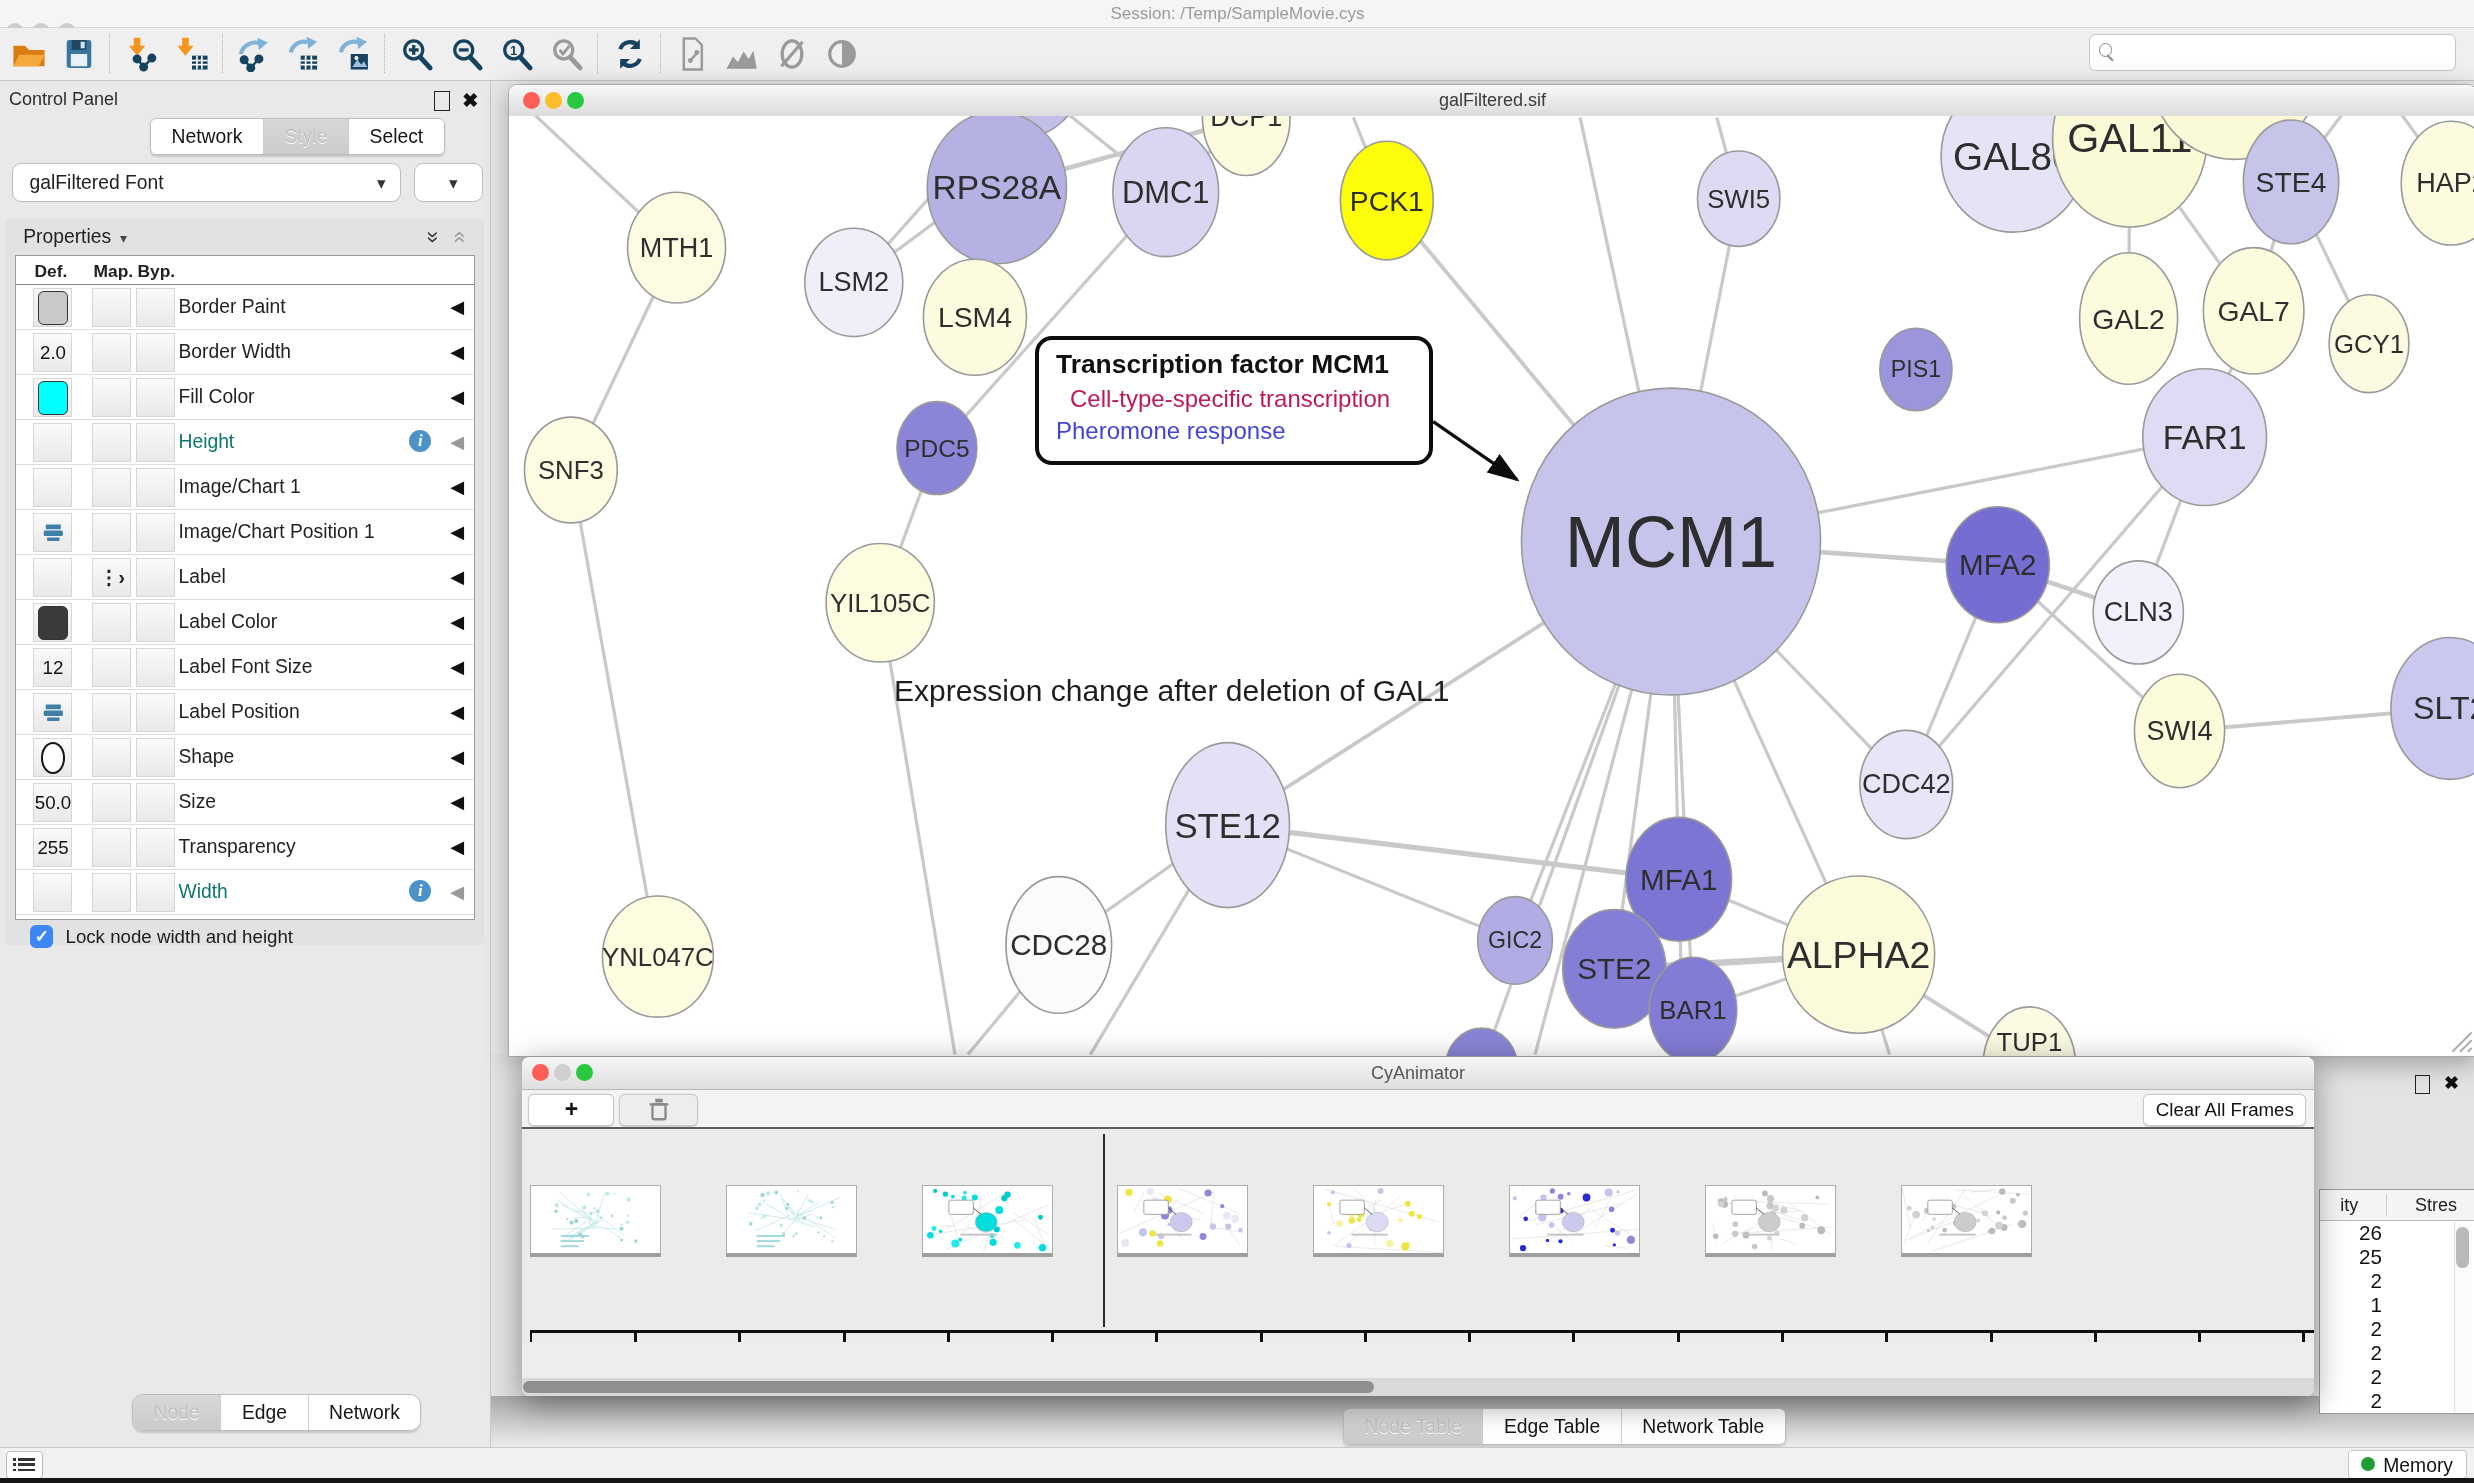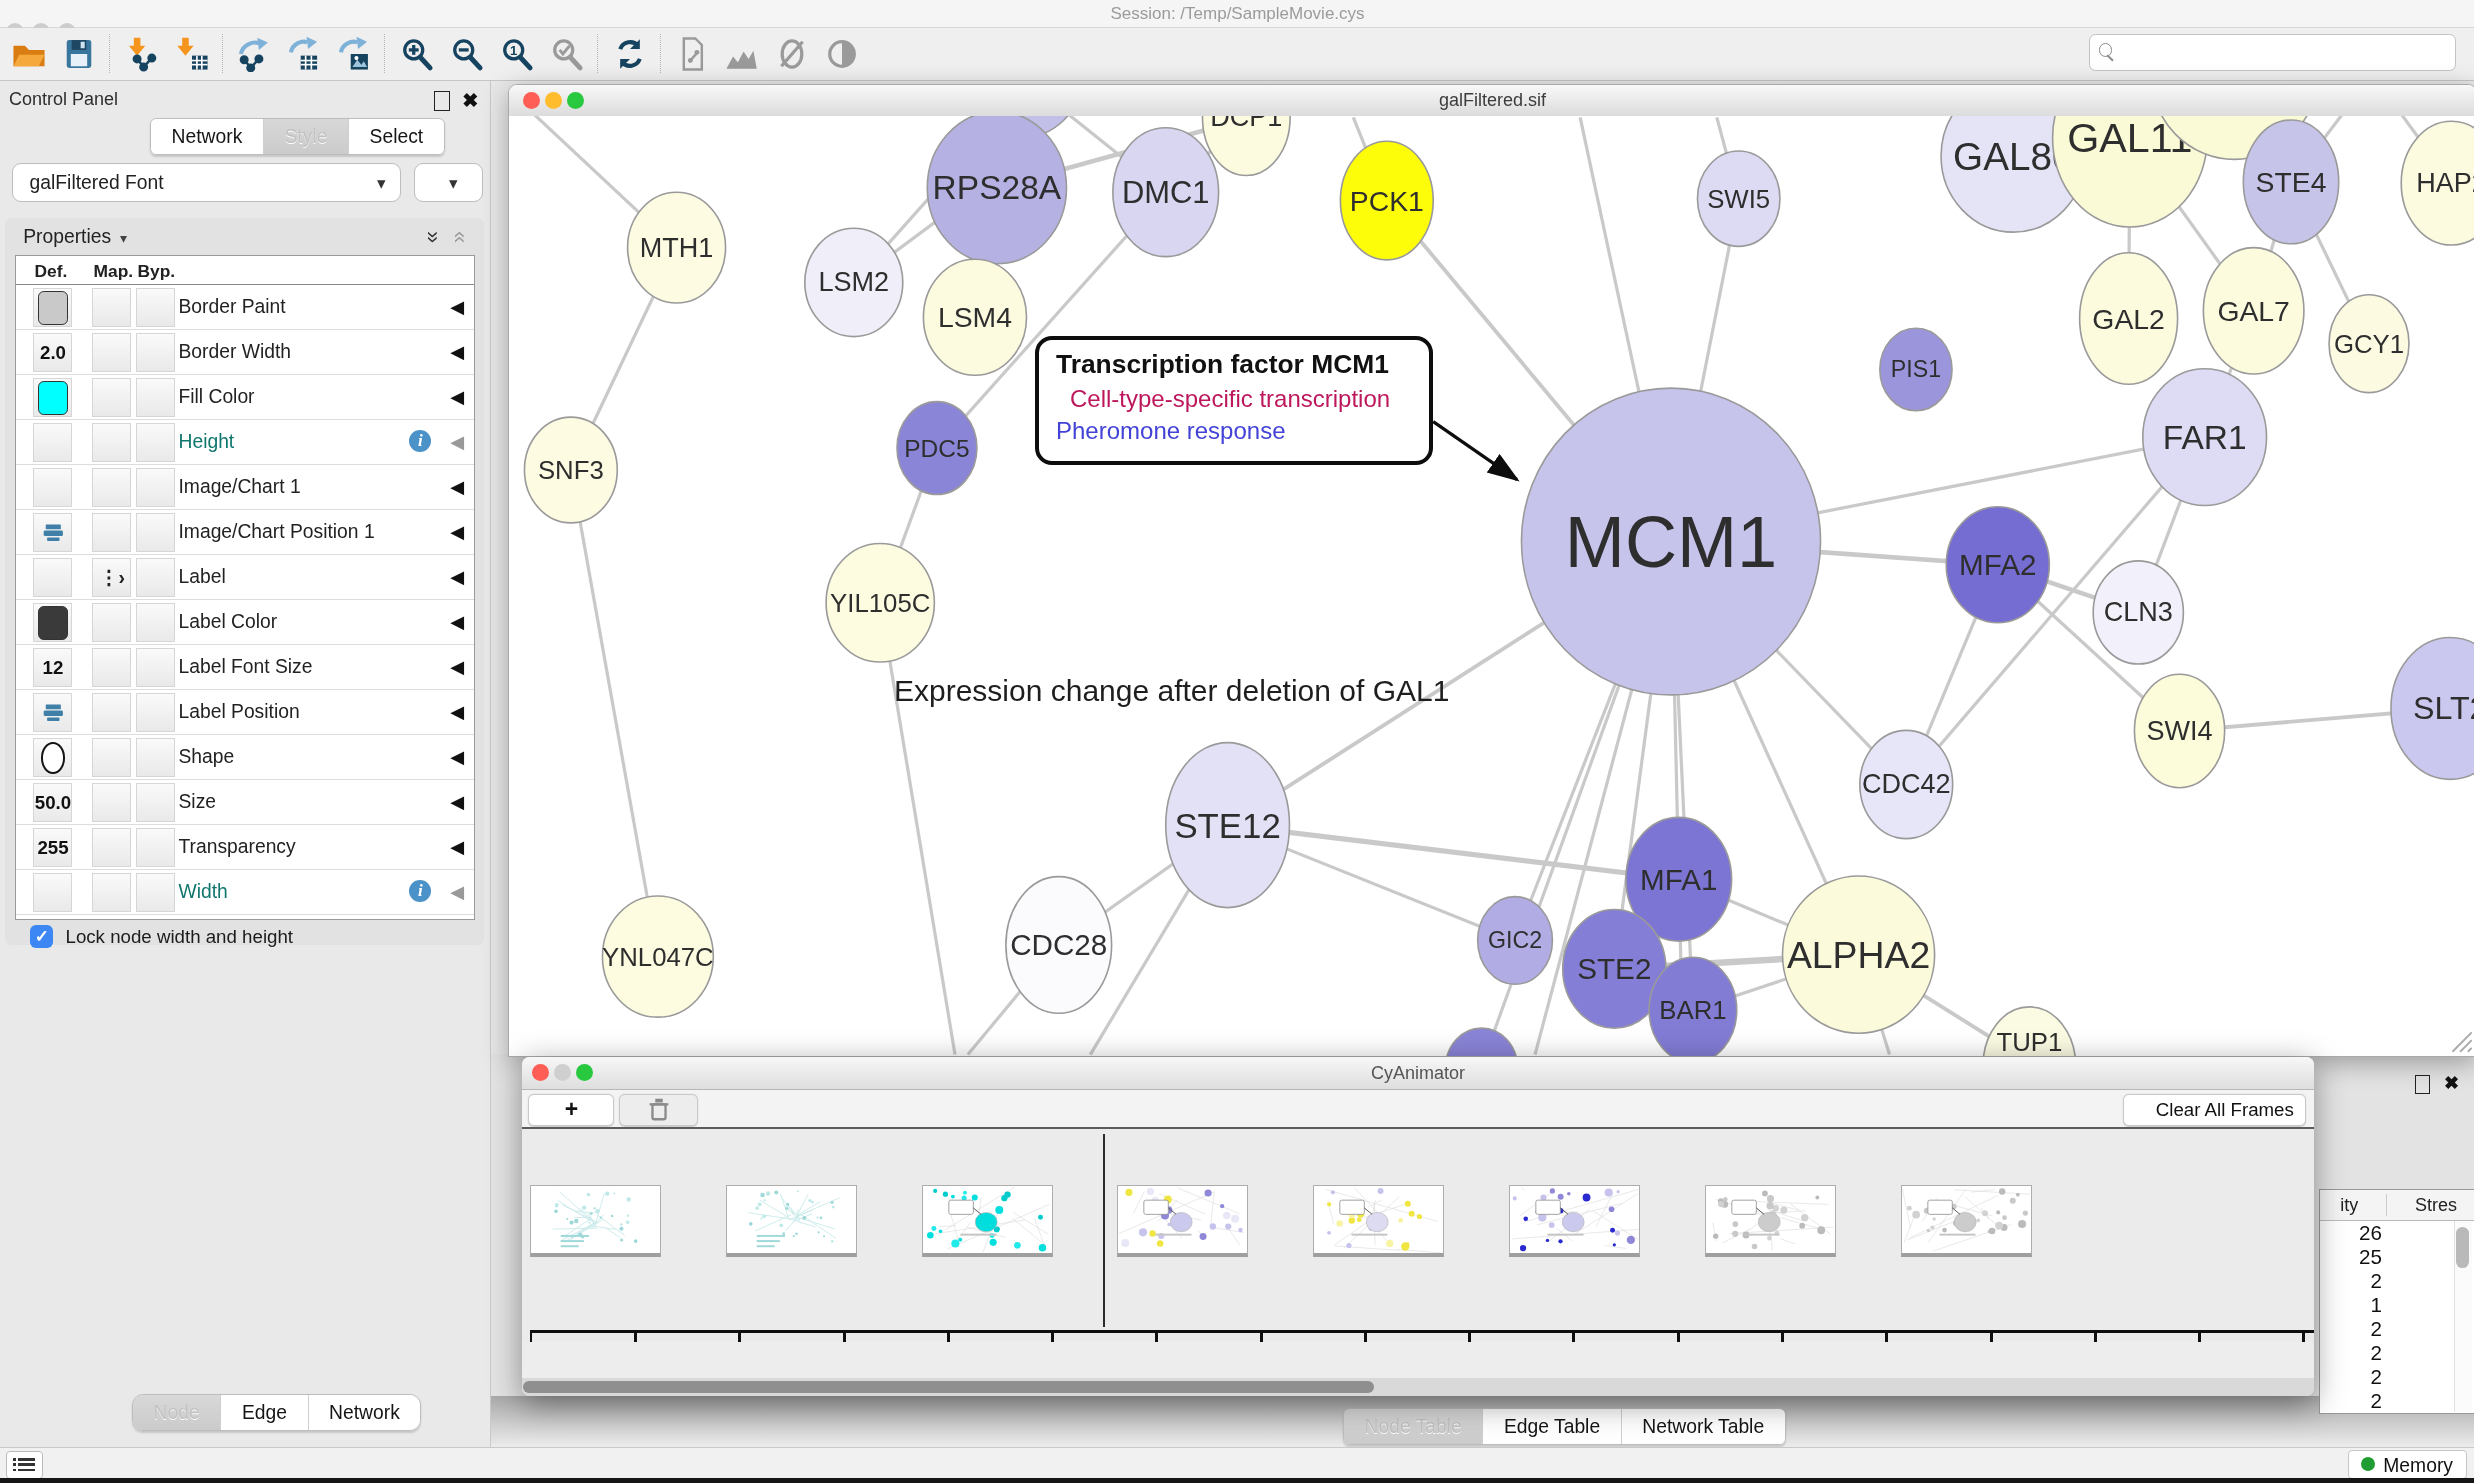--- a/index.html
+++ b/index.html
@@ -43,21 +43,21 @@
   #props-header .caret2{font-size:14px;color:#444;margin-left:9px;}
   .chev{position:absolute;top:6.4px;font-size:22px;color:#333;display:inline-block;transform:rotate(90deg);}
   #chev-up{color:#9a9a9a;}
   #props-white{position:absolute;left:10.3px;top:37px;width:458px;height:663px;background:#fff;border:1.3px solid #9a9a9a;}
   #pcols{position:relative;height:28px;border-bottom:1.3px solid #888;}
   #pcols span{position:absolute;top:5.2px;font-size:17.4px;font-weight:bold;color:#222;}
   .prow{position:relative;height:44px;border-bottom:0.6px solid #ddd;}
   .pcell{position:absolute;top:3.2px;width:37px;height:37px;background:linear-gradient(#fafafa,#e9e9e9);border:0.6px solid #d6d6d6;display:flex;align-items:center;justify-content:center;}
   .c1{left:17px;} .c2{left:76px;} .c3{left:120px;}
   .swatch{width:28px;height:32px;border:1.3px solid #333;border-radius:5.8px;}
-  .pval{font-size:18.7px;font-weight:bold;color:#111;}
+  .pval{font-size:18.7px;font-weight:normal;color:#111;}
   .shapeEll{width:20.6px;height:28px;border:2.6px solid #141414;border-radius:50%;background:#fff;}
   .plabel{position:absolute;left:162px;top:11px;font-size:19.3px;color:#222;}
   .plabel.dis{color:#0f766e;}
   .parrow{position:absolute;right:10.3px;top:11px;font-size:18px;color:#111;}
   .parrow.dis{color:#999;}
   .pinfo{position:absolute;right:43px;top:10.3px;width:22px;height:22px;border-radius:50%;background:#4a92c8;color:#fff;
      font-family:"Liberation Serif",serif;font-style:italic;font-weight:bold;font-size:17px;text-align:center;line-height:22px;}
   #lockrow{position:relative;height:43px;}
   #lockbox{position:absolute;left:14px;top:9.7px;width:23px;height:23px;background:#3d87f5;border-radius:5.8px;color:#fff;font-size:17px;font-weight:bold;text-align:center;line-height:23px;}
   #locklabel{position:absolute;left:49px;top:11px;font-size:18.7px;color:#1c1c1c;}
@@ -96,21 +96,21 @@
 
   
   #animator{position:absolute;left:522px;top:1057px;width:1792px;height:339px;background:#ededed;border-radius:7.7px;
      box-shadow:0 7.7px 32px rgba(0,0,0,.4);}
   #anim-title{height:32px;background:linear-gradient(#f7f7f7,#dedede);border-bottom:0.6px solid #b7b7b7;border-radius:7.7px 7.7px 0 0;position:relative;}
   #anim-title .txt{position:absolute;width:100%;top:5.8px;text-align:center;font-size:18px;color:#555;}
   #anim-toolbar{position:absolute;left:0;top:33px;width:100%;height:37px;background:#f3f3f3;}
   .abtn{position:absolute;top:3.9px;height:30px;background:#fff;border:0.6px solid #c9c9c9;border-radius:5.8px;box-shadow:0 0.6px 1.3px rgba(0,0,0,.18);}
   #btn-add{left:6.4px;width:84px;font-size:23px;font-weight:bold;text-align:center;line-height:28px;color:#111;}
   #btn-del{left:97px;width:77px;background:#ededed;text-align:center;}
-  #btn-clear{right:7.7px;width:161px;font-size:18.7px;text-align:center;line-height:30px;color:#111;padding-left:20px;}
+  #btn-clear{right:7.7px;width:161px;font-size:18.7px;text-align:center;line-height:30px;color:#111;}
   #anim-sep{position:absolute;left:0;top:70px;width:100%;height:1.9px;background:#5c5c5c;}
   #timeline{position:absolute;left:0;top:72px;width:100%;height:213px;background:#ebebeb;overflow:hidden;}
   .frame{position:absolute;top:56px;width:129px;height:67px;background:#fff;border:0.6px solid #adadad;border-bottom:4.5px solid #9f9f9f;}
   #axisline{position:absolute;left:7.7px;top:201px;width:1877px;height:3.2px;background:#0f0f0f;}
   .tick{position:absolute;top:201px;width:2.6px;background:#0f0f0f;}
   #playhead{position:absolute;top:5.2px;width:1.9px;height:193px;background:#2a2a2a;}
   #anim-controls{position:absolute;left:0;top:285px;width:100%;height:36px;background:#f1f1f1;border-top:0.6px solid #ccc;}
   .cbtn{position:absolute;top:3.2px;width:84px;height:30px;background:#fff;border:0.6px solid #c9c9c9;border-radius:5.8px;display:flex;align-items:center;justify-content:center;gap:3.2px;}
   .cbtn.disab{background:#f2f2f2;}
   .tri-r{width:0;height:0;border-top:9.7px solid transparent;border-bottom:9.7px solid transparent;border-left:16px solid #111;}

